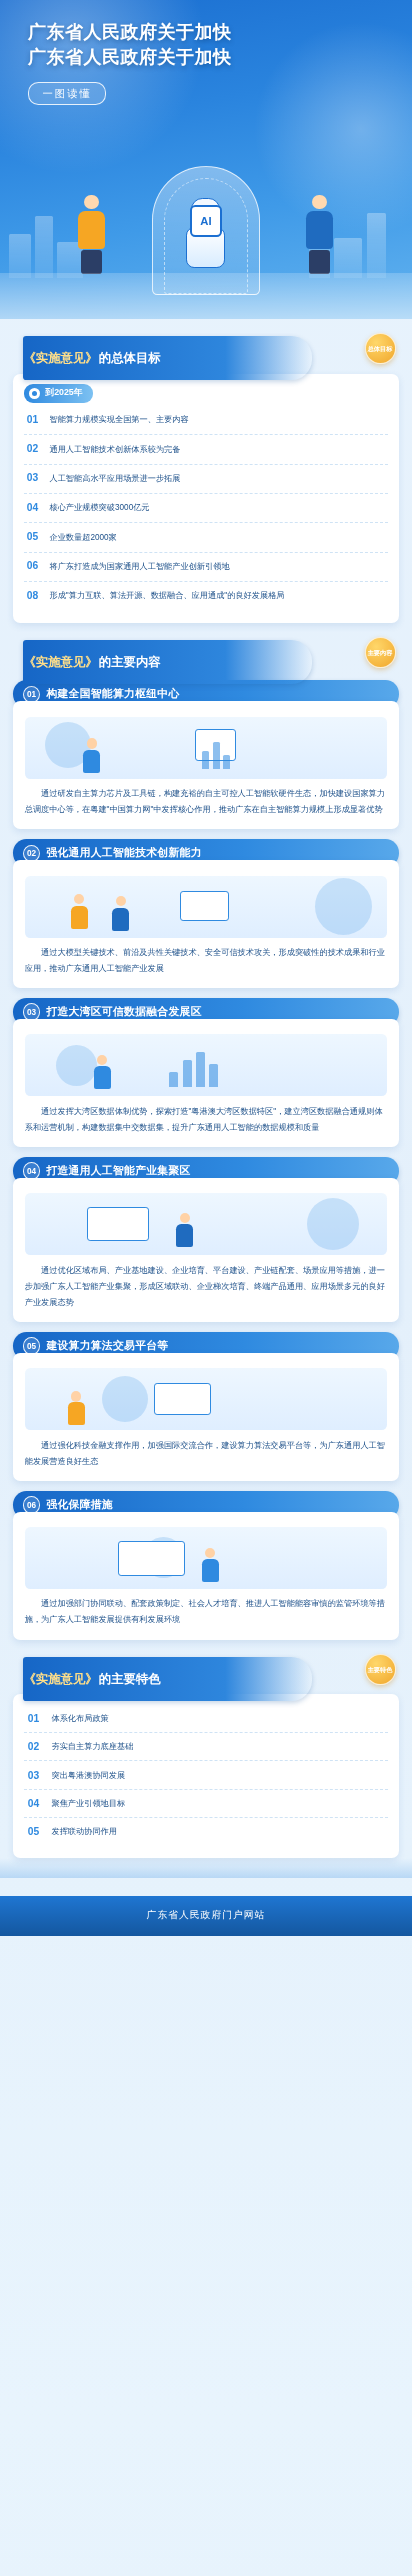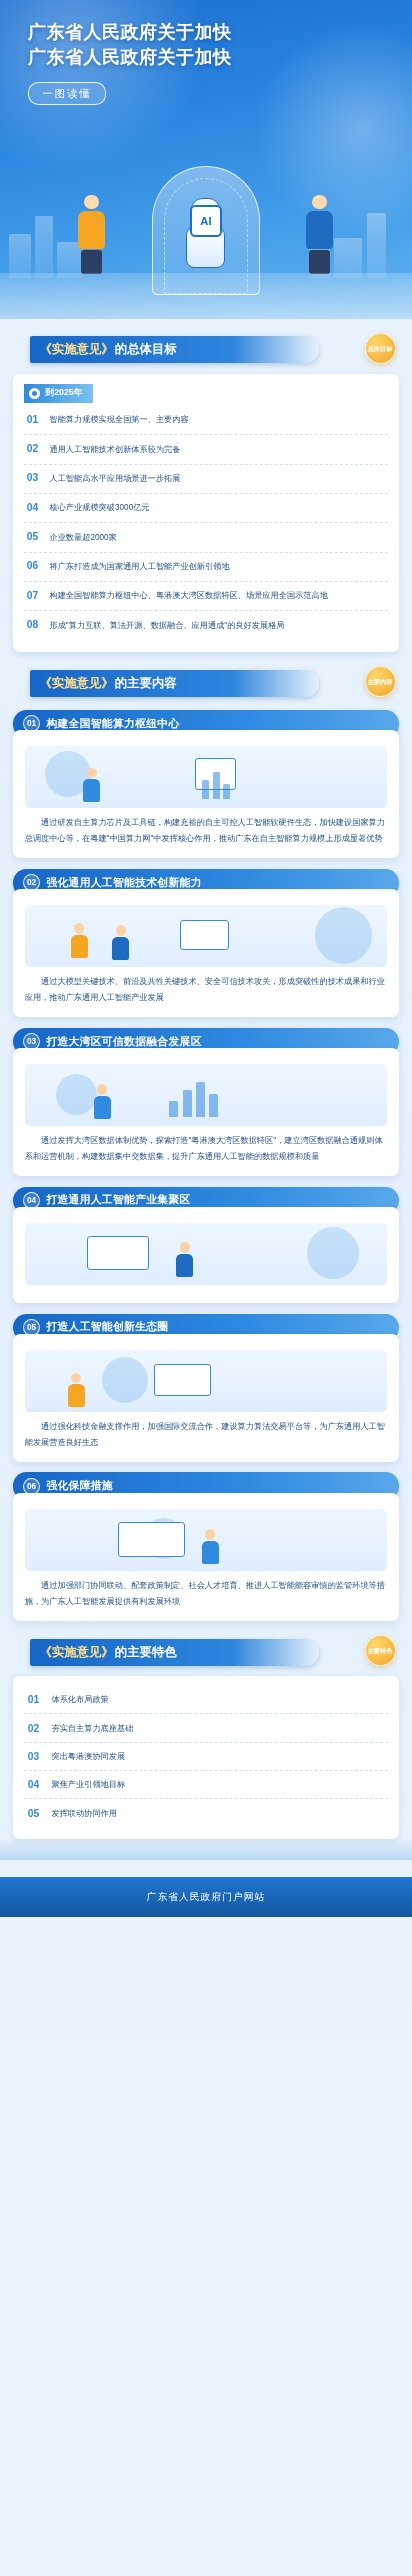--- a/index.html
+++ b/index.html
@@ -155,26 +155,26 @@
     box-shadow: 0 2.1px 7.2px rgba(40,100,170,.12);
   }
 
   
   .section { padding: 14.4px 13.4px 0; position: relative; }
   .sec-head {
     position: relative;
     height: 33px;
   }
   .sec-ribbon {
-    position: absolute; left: 17px; top: 3.1px;
-    height: 27px; width: 289px;
+    position: absolute; left: 10px; top: 3.1px;
+    height: 44px; width: 289px;
     background: linear-gradient(90deg,#1666c6 0%, #2e86dd 70%, rgba(46,134,221,0) 100%);
     border-radius: 3.1px 20.6px 20.6px 3.1px;
     display: flex; align-items: center;
-    padding-left: 9px;
+    padding-left: 0;
     color: #fff;
     box-shadow: 0 2.1px 5.2px rgba(30,90,160,.25);
   }
   .sec-ribbon .q { font-size: 12.4px; font-weight: bold; color: #ffdf8a; }
   .sec-ribbon .t { font-size: 12.4px; font-weight: bold; margin-left: 1px; }
   .sec-badge {
     position: absolute; right: 3.1px; top: 0;
     width: 31px; height: 31px; border-radius: 50%;
     background: radial-gradient(circle at 35% 30%, #ffd76a, #f0a62b);
     color: #fff; font-size: 6.2px; font-weight: bold;
@@ -189,21 +189,21 @@
     margin-top: 7.2px;
     background: #ffffff;
     border-radius: 7.2px;
     padding: 10.3px 10.3px 12.4px;
     box-shadow: 0 2.1px 7.2px rgba(40,100,170,.12);
   }
   .year-pill {
     display: inline-flex; align-items: center; gap: 5.2px;
     background: linear-gradient(90deg,#2f8ae0,#7cc1f2);
     color: #fff; font-size: 8.8px; font-weight: bold;
-    border-radius: 0; padding: 3.6px 10.3px 3.6px 5.2px;
+    border-radius: 9px; padding: 3.6px 10.3px 3.6px 5.2px;
     margin-bottom: 3.1px;
   }
   .year-pill .dot {
     width: 11.3px; height: 11.3px; border-radius: 50%;
     background: #fff; position: relative;
   }
   .year-pill .dot:after {
     content:""; position:absolute; left:3.1px; top:3.1px; width:5.2px; height:5.2px;
     border-radius:50%; background:#2f8ae0;
   }
@@ -377,24 +377,20 @@
         <div class="num">04</div>
         <div class="txt">核心产业规模突破3000亿元</div>
       </div>
       <div class="goal">
         <div class="num">05</div>
         <div class="txt">企业数量超2000家</div>
       </div>
       <div class="goal">
         <div class="num">06</div>
         <div class="txt">将广东打造成为国家通用人工智能产业创新引领地</div>
-      </div>
-      <div class="goal">
-        <div class="num">07</div>
-        <div class="txt">构建全国智能算力枢纽中心、粤港澳大湾区数据特区、场景应用全国示范高地</div>
       </div>
       <div class="goal">
         <div class="num">08</div>
         <div class="txt">形成"算力互联、算法开源、数据融合、应用通成"的良好发展格局</div>
       </div>
     </div>
   </div>
 
   <div class="section">
     <div class="sec-head">
@@ -466,27 +462,28 @@
         <div class="circ">04</div>
         <div class="bt">打造通用人工智能产业集聚区</div>
       </div>
       <div class="block-body">
         <div class="illus">
           <div class="blob" style="width:52px;height:52px;right:28px;top:4.1px;"></div>
           <div class="screen" style="left:62px;top:13.4px;width:62px;height:34px;"></div>
           <div class="fig-head" style="left:155px;top:19.6px;"></div>
           <div class="fig-body" style="left:151px;top:31px;background:#1f6bbf;"></div>
         </div>
+        <div class="block-text">通过优化区域布局、产业基地建设、企业培育、平台建设、产业链配套、场景应用等措施，进一步加强广东人工智能产业集聚，形成区域联动、企业梯次培育、终端产品通用、应用场景多元的良好产业发展态势</div>
       </div>
     </div>
 
     <div class="block">
       <div class="block-head">
         <div class="circ">05</div>
-        <div class="bt">打造人工智能创新生态圈</div>
+        <div class="bt">建设算力算法交易平台等</div>
       </div>
       <div class="block-body">
         <div class="illus">
           <div class="blob" style="width:46px;height:46px;left:77px;top:7.2px;"></div>
           <div class="screen" style="left:129px;top:14.4px;width:57px;height:32px;"></div>
           <div class="fig-head" style="left:46px;top:23px;"></div>
           <div class="fig-body" style="left:43px;top:34px;background:#f6a623;"></div>
         </div>
         <div class="block-text">通过强化科技金融支撑作用，加强国际交流合作，建设算力算法交易平台等，为广东通用人工智能发展营造良好生态</div>
       </div>

